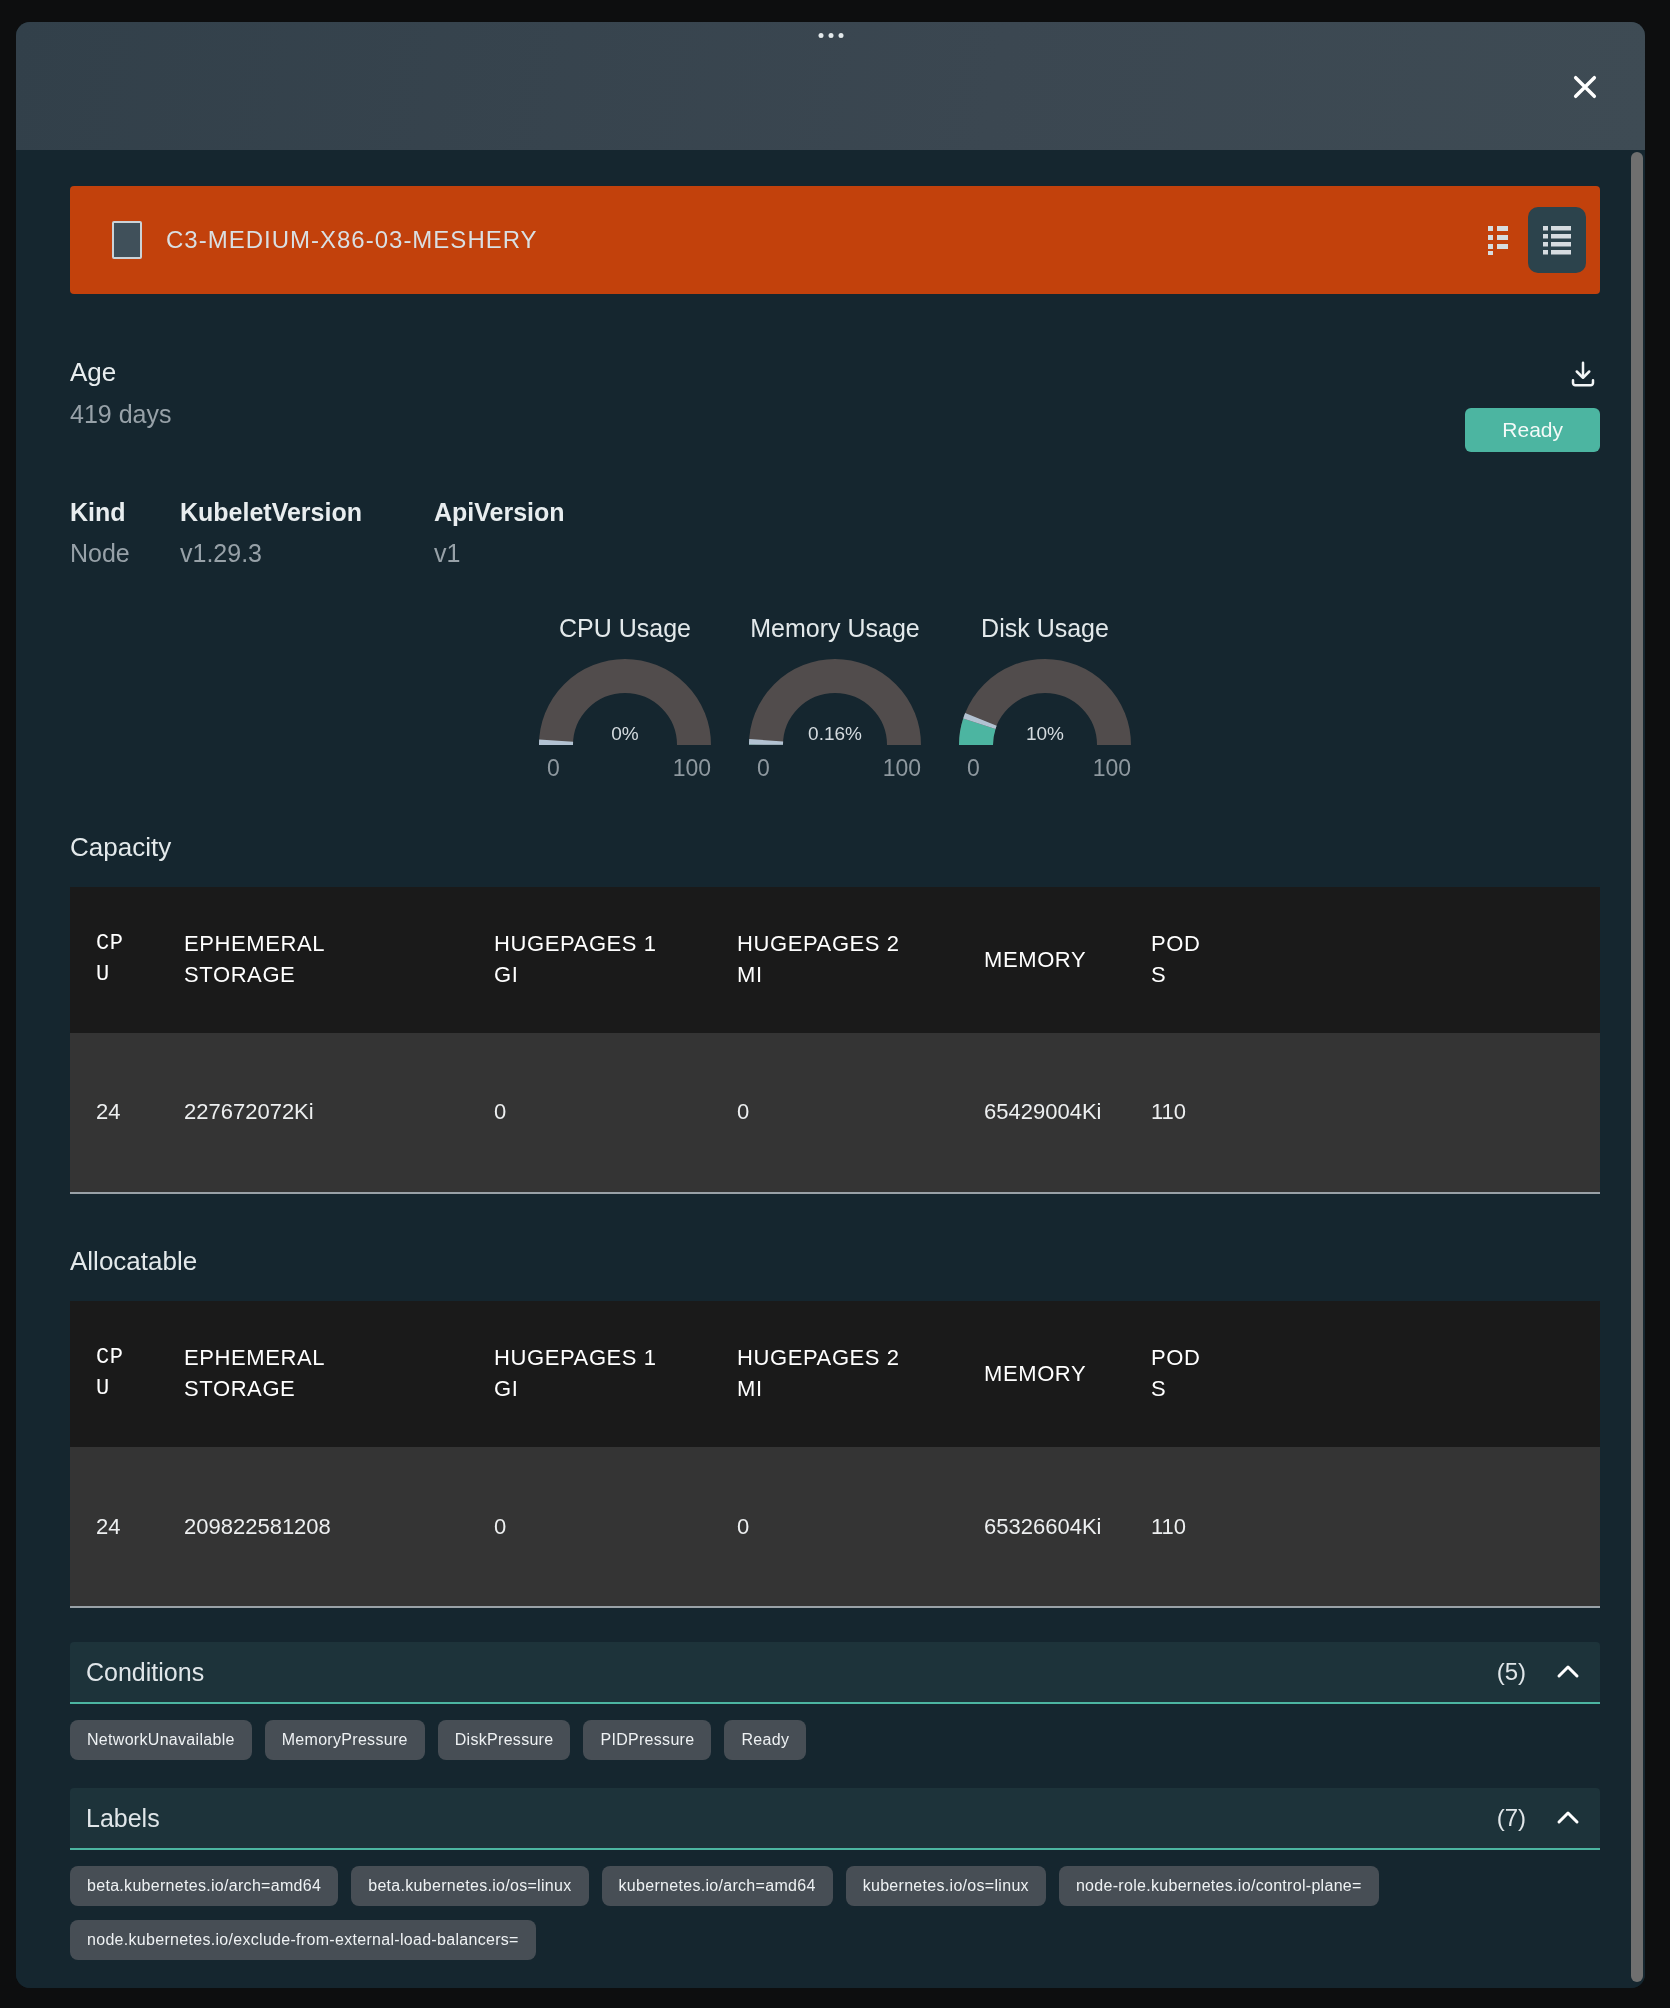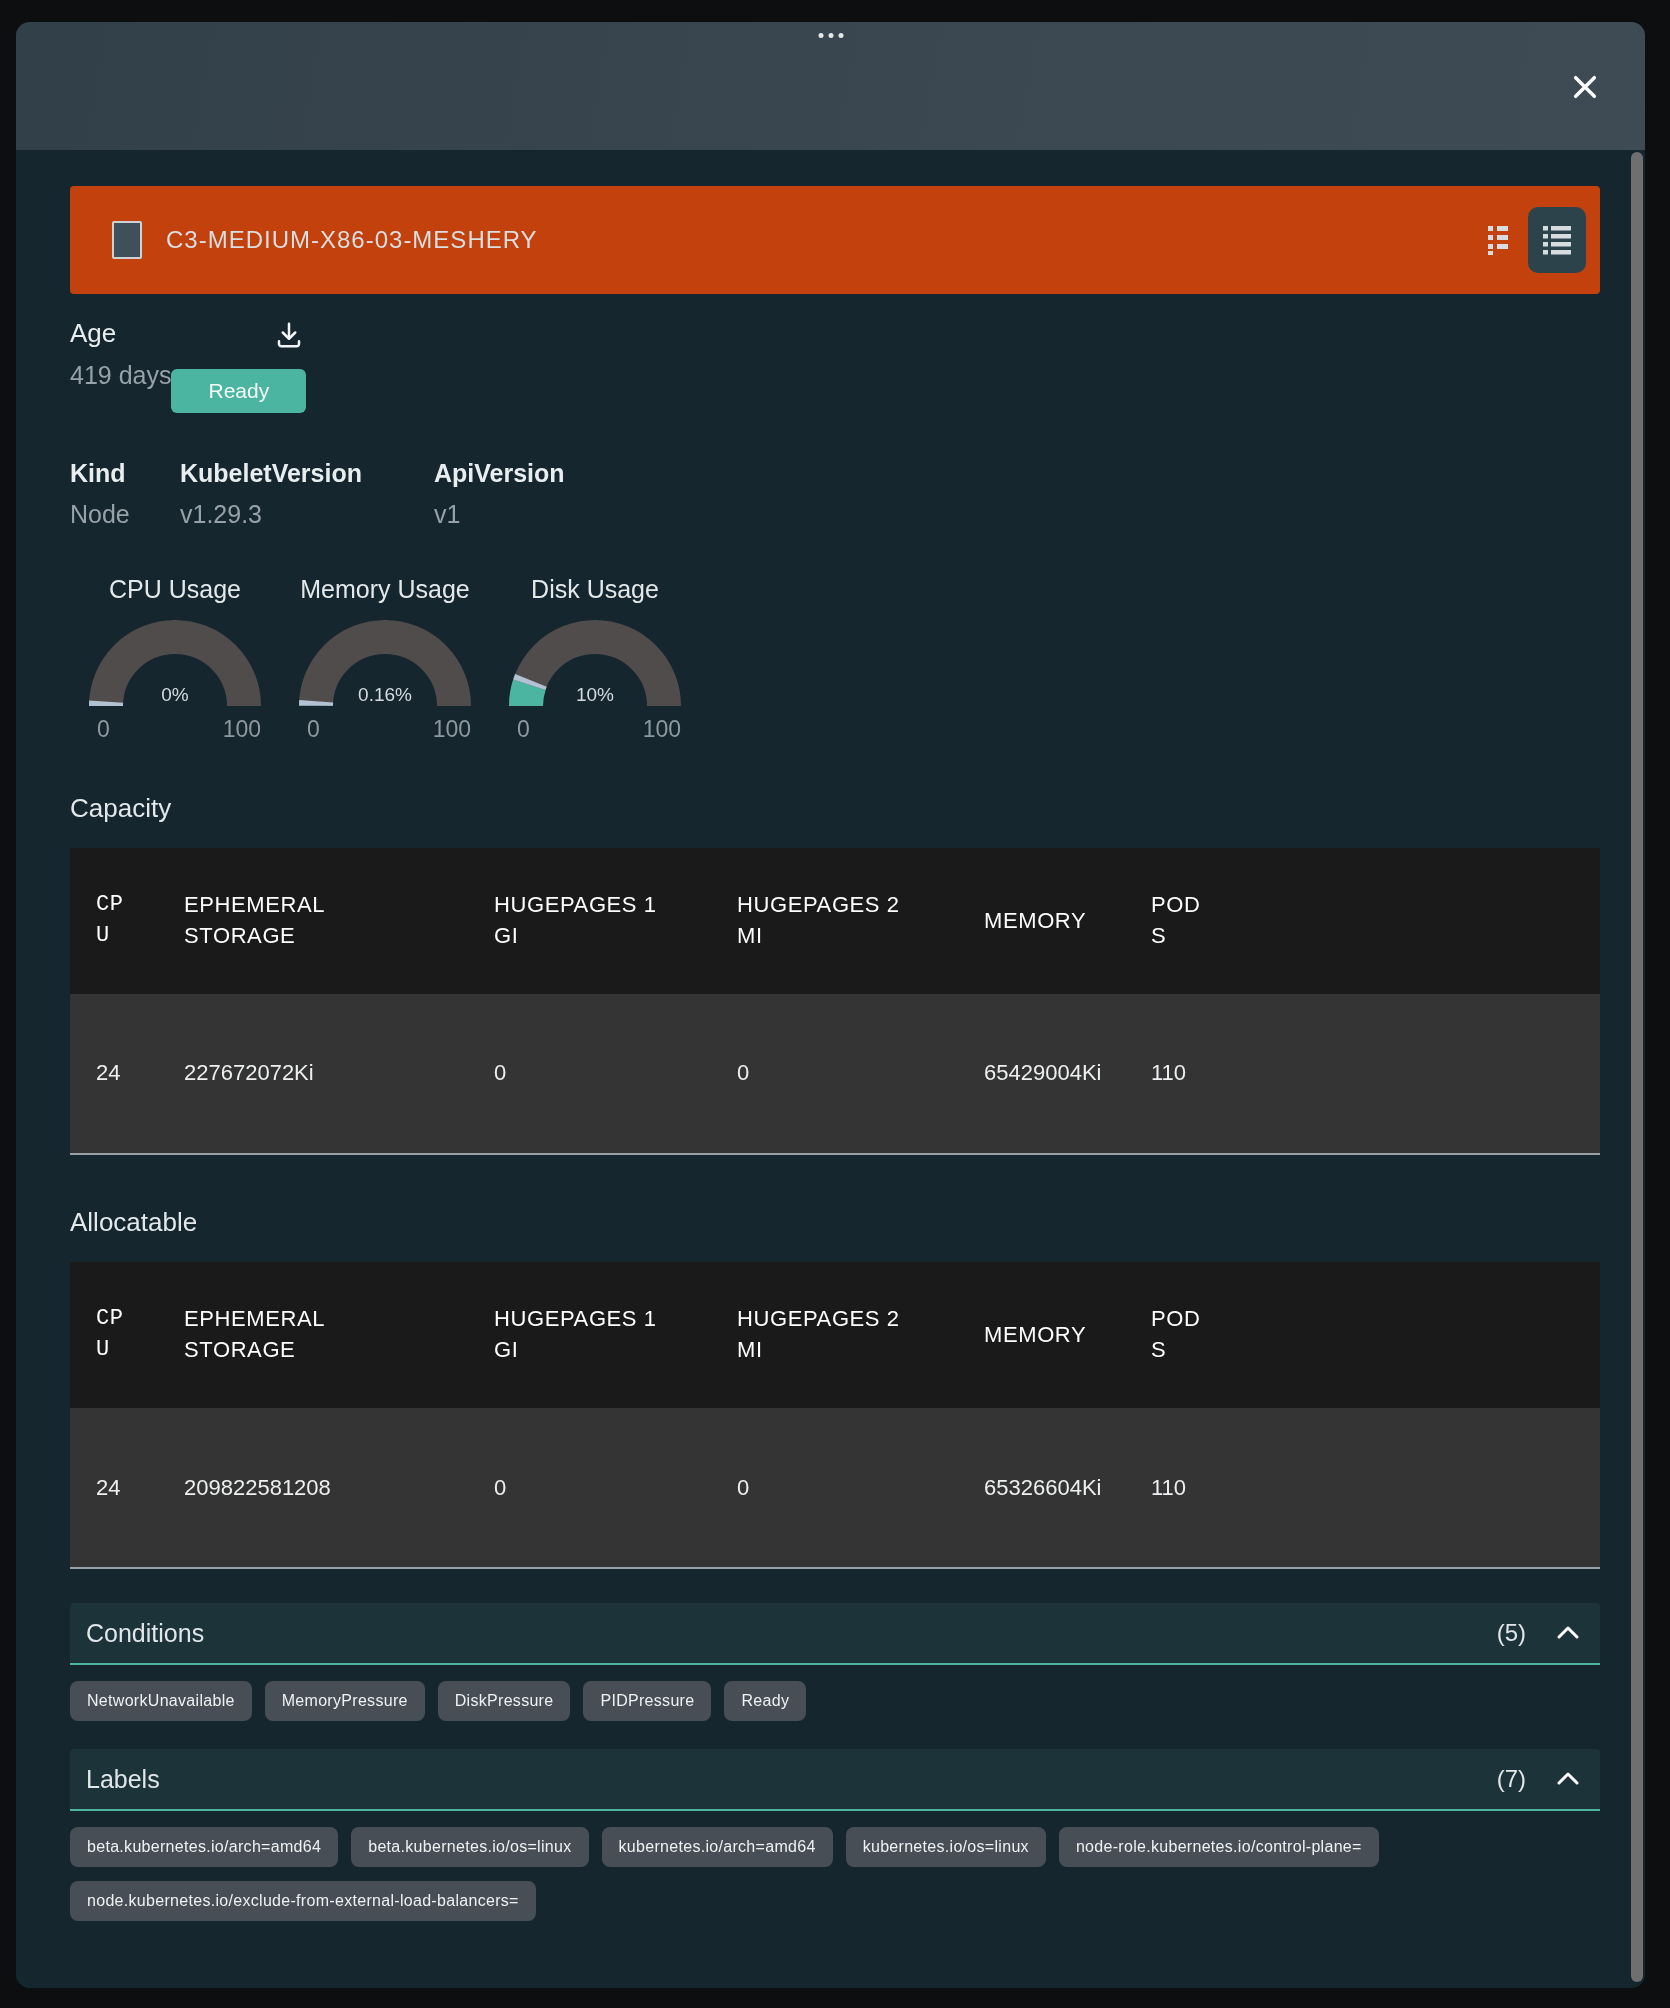--- a/index.html
+++ b/index.html
@@ -28,38 +28,38 @@
     display:flex; align-items:center; padding:0 14px 0 42px; }
   .node-checkbox { width:30px; height:38px; border:2.5px solid #CBD3D8; background:#40505A;
     border-radius:2px; flex:none; cursor:pointer; }
   .node-title { margin-left:24px; font-size:24px; letter-spacing:1px; color:#D9DFE3; }
   .card-icons { margin-left:auto; display:flex; align-items:center; gap:10px; }
   .icon-btn { background:none; border:none; color:#D6DCE0; cursor:pointer;
     display:flex; align-items:center; justify-content:center; padding:8px; }
   .icon-btn.selected { background:#2C434C; border-radius:10px; width:58px; height:66px; }
 
   
-  .age-row { margin-top:24px; display:flex; justify-content:flex-start; align-items:flex-start; }
+  .age-row { margin-top:63px; display:flex; justify-content:space-between; align-items:flex-start; }
   .age-label { font-size:26px; font-weight:500; color:#E8EDEF; }
   .age-value { margin-top:12px; font-size:25px; color:#97A1A8; }
   .age-right { display:flex; flex-direction:column; align-items:flex-end; }
   .download-btn { background:none; border:none; color:#F2F5F6; cursor:pointer; padding:2px; }
   .ready-badge { margin-top:14px; background:#4CB5A1; color:#F4FAF8; font-size:21px;
     font-weight:500; padding:10px 37px; border-radius:6px; }
 
   
   .kind-row { margin-top:46px; display:flex; }
   .kv { display:flex; flex-direction:column; }
   .kv .k { font-size:25px; font-weight:600; color:#E8EDEF; }
   .kv .v { margin-top:12px; font-size:25px; color:#97A1A8; }
   .kv-kind { width:110px; }
   .kv-kubelet { width:254px; }
 
   
-  .gauges-row { margin-top:46px; display:flex; justify-content:flex-start; }
+  .gauges-row { margin-top:46px; display:flex; justify-content:center; }
   .gauge-block { width:210px; display:flex; flex-direction:column; align-items:center; }
   .gauge-title { font-size:25px; color:#E3E9EB; margin-bottom:16px; white-space:nowrap; }
   .gauge { position:relative; width:172px; height:88px; }
   .gauge svg { overflow:visible; display:block; }
   .g-base { stroke:#514C4C; }
   .g-fill { stroke:#4CB5A1; }
   .g-sep  { stroke:#B2C2D2; }
   .gauge-percent { position:absolute; left:0; right:0; bottom:2px; text-align:center;
     font-size:19px; color:#D4DBDF; }
   .gauge-minmax { width:172px; display:flex; justify-content:space-between;

